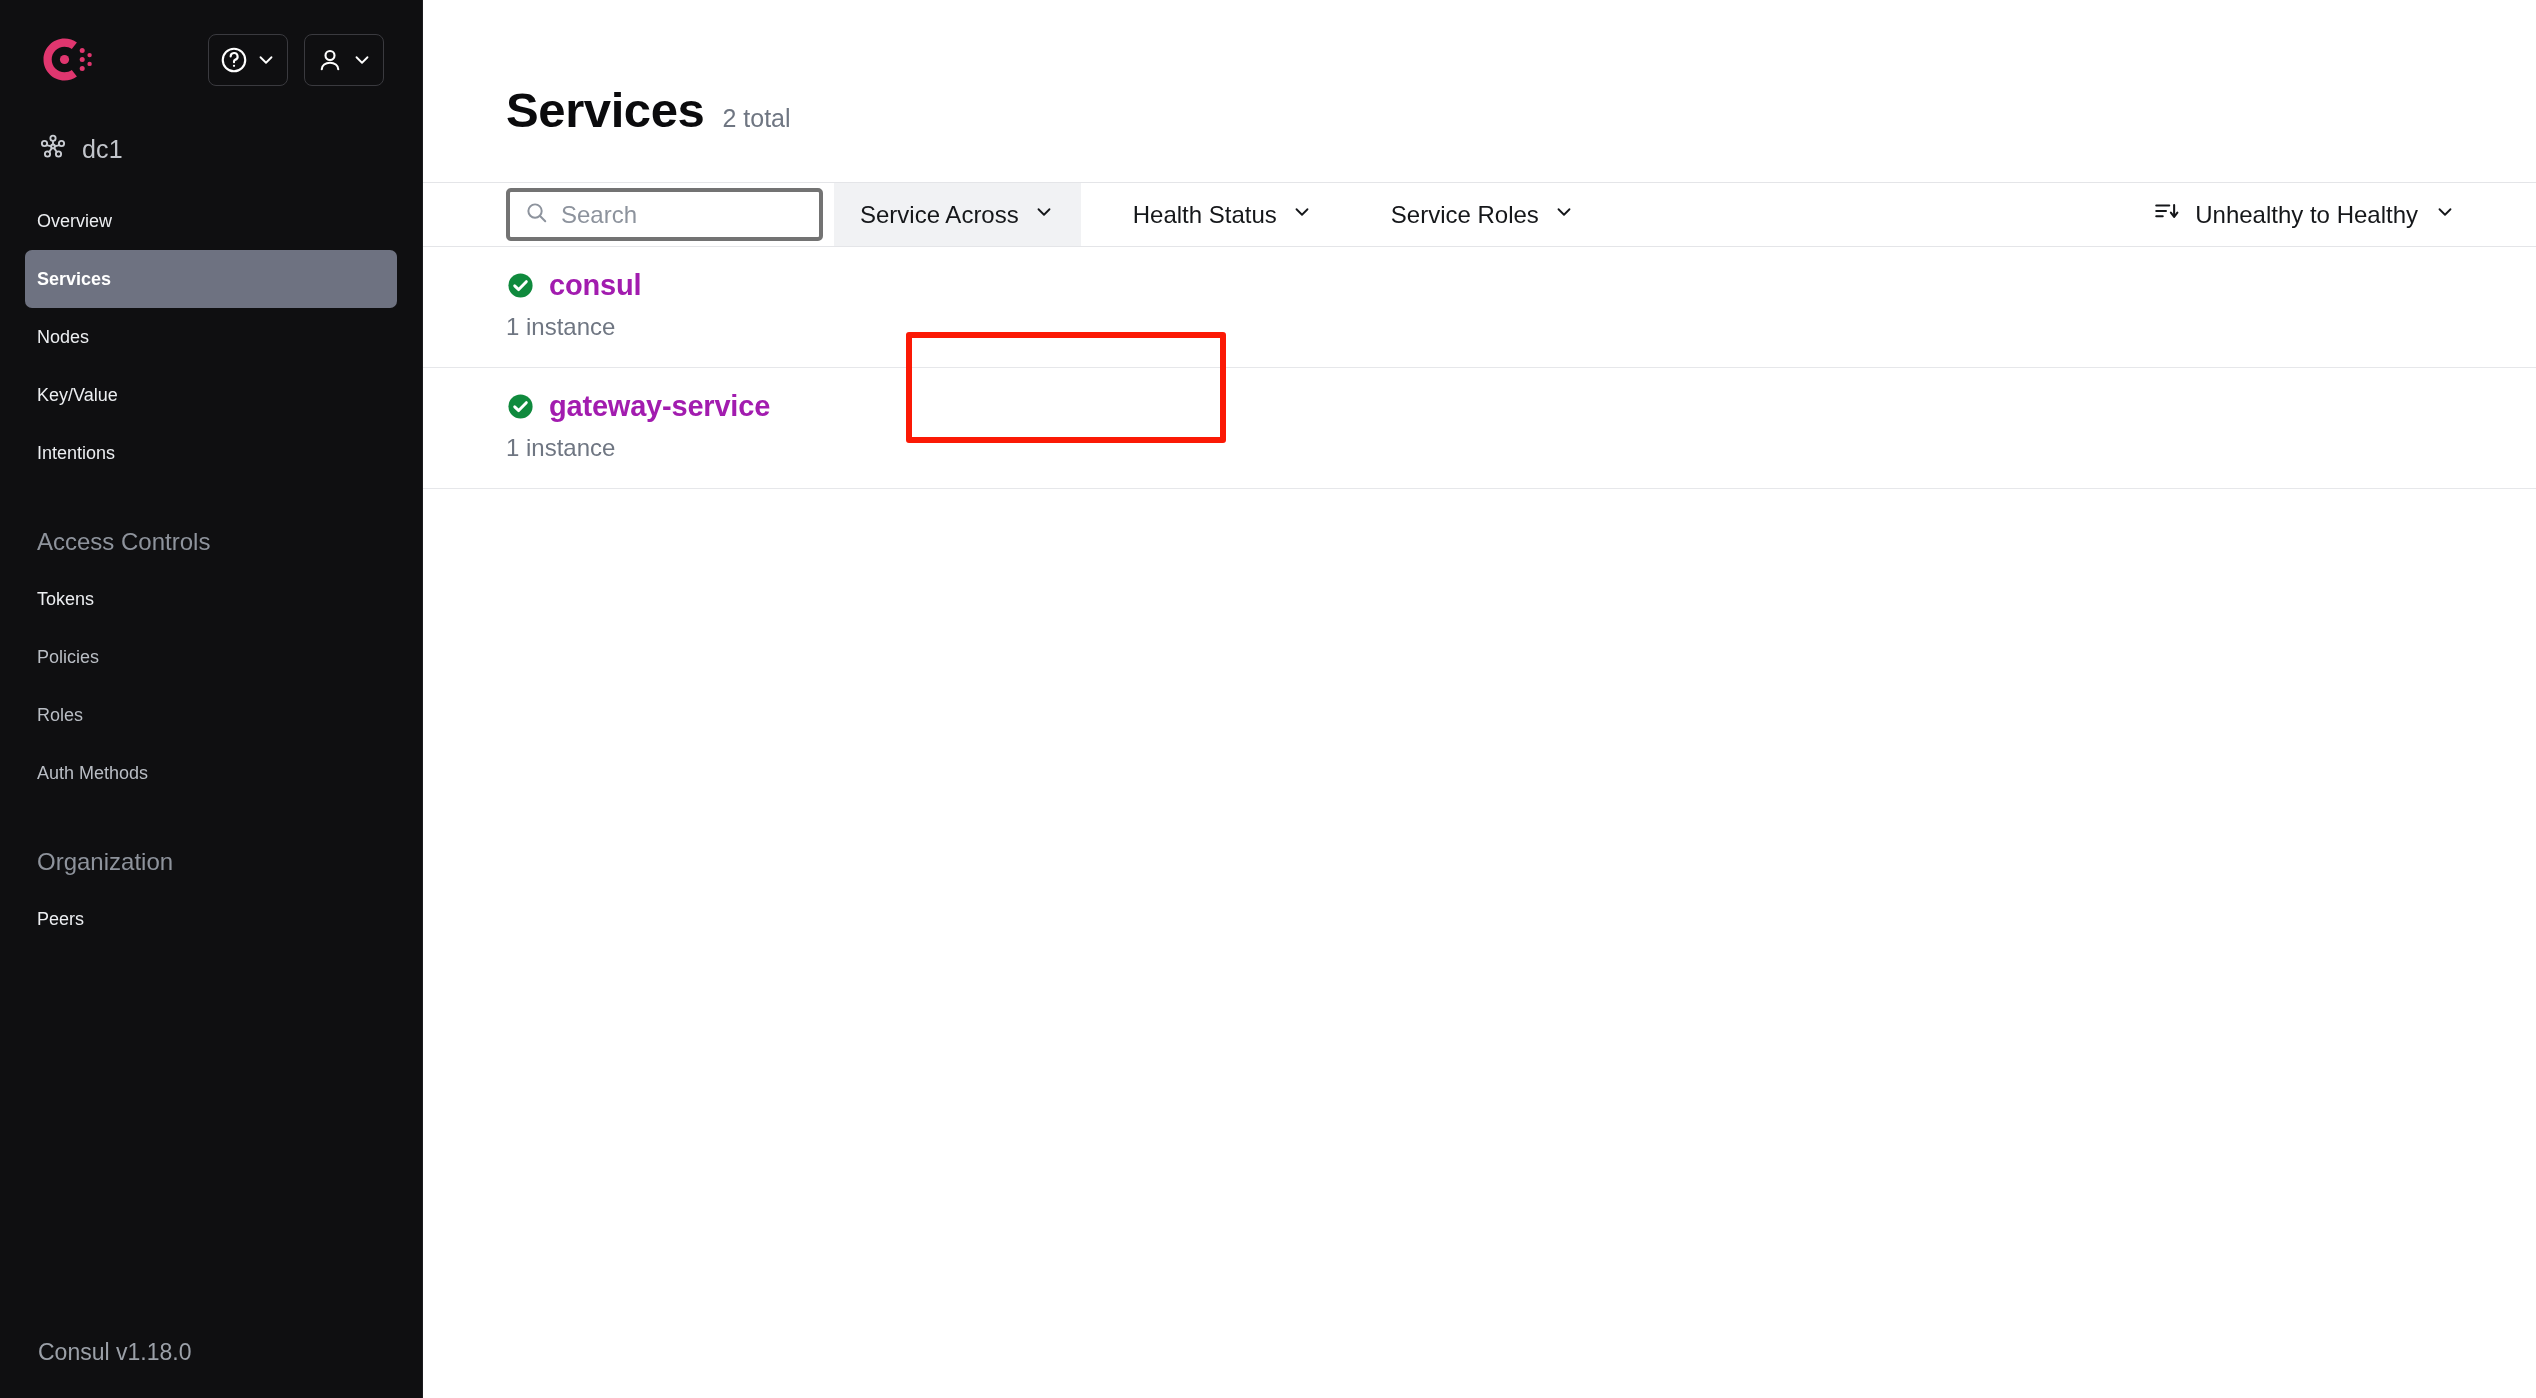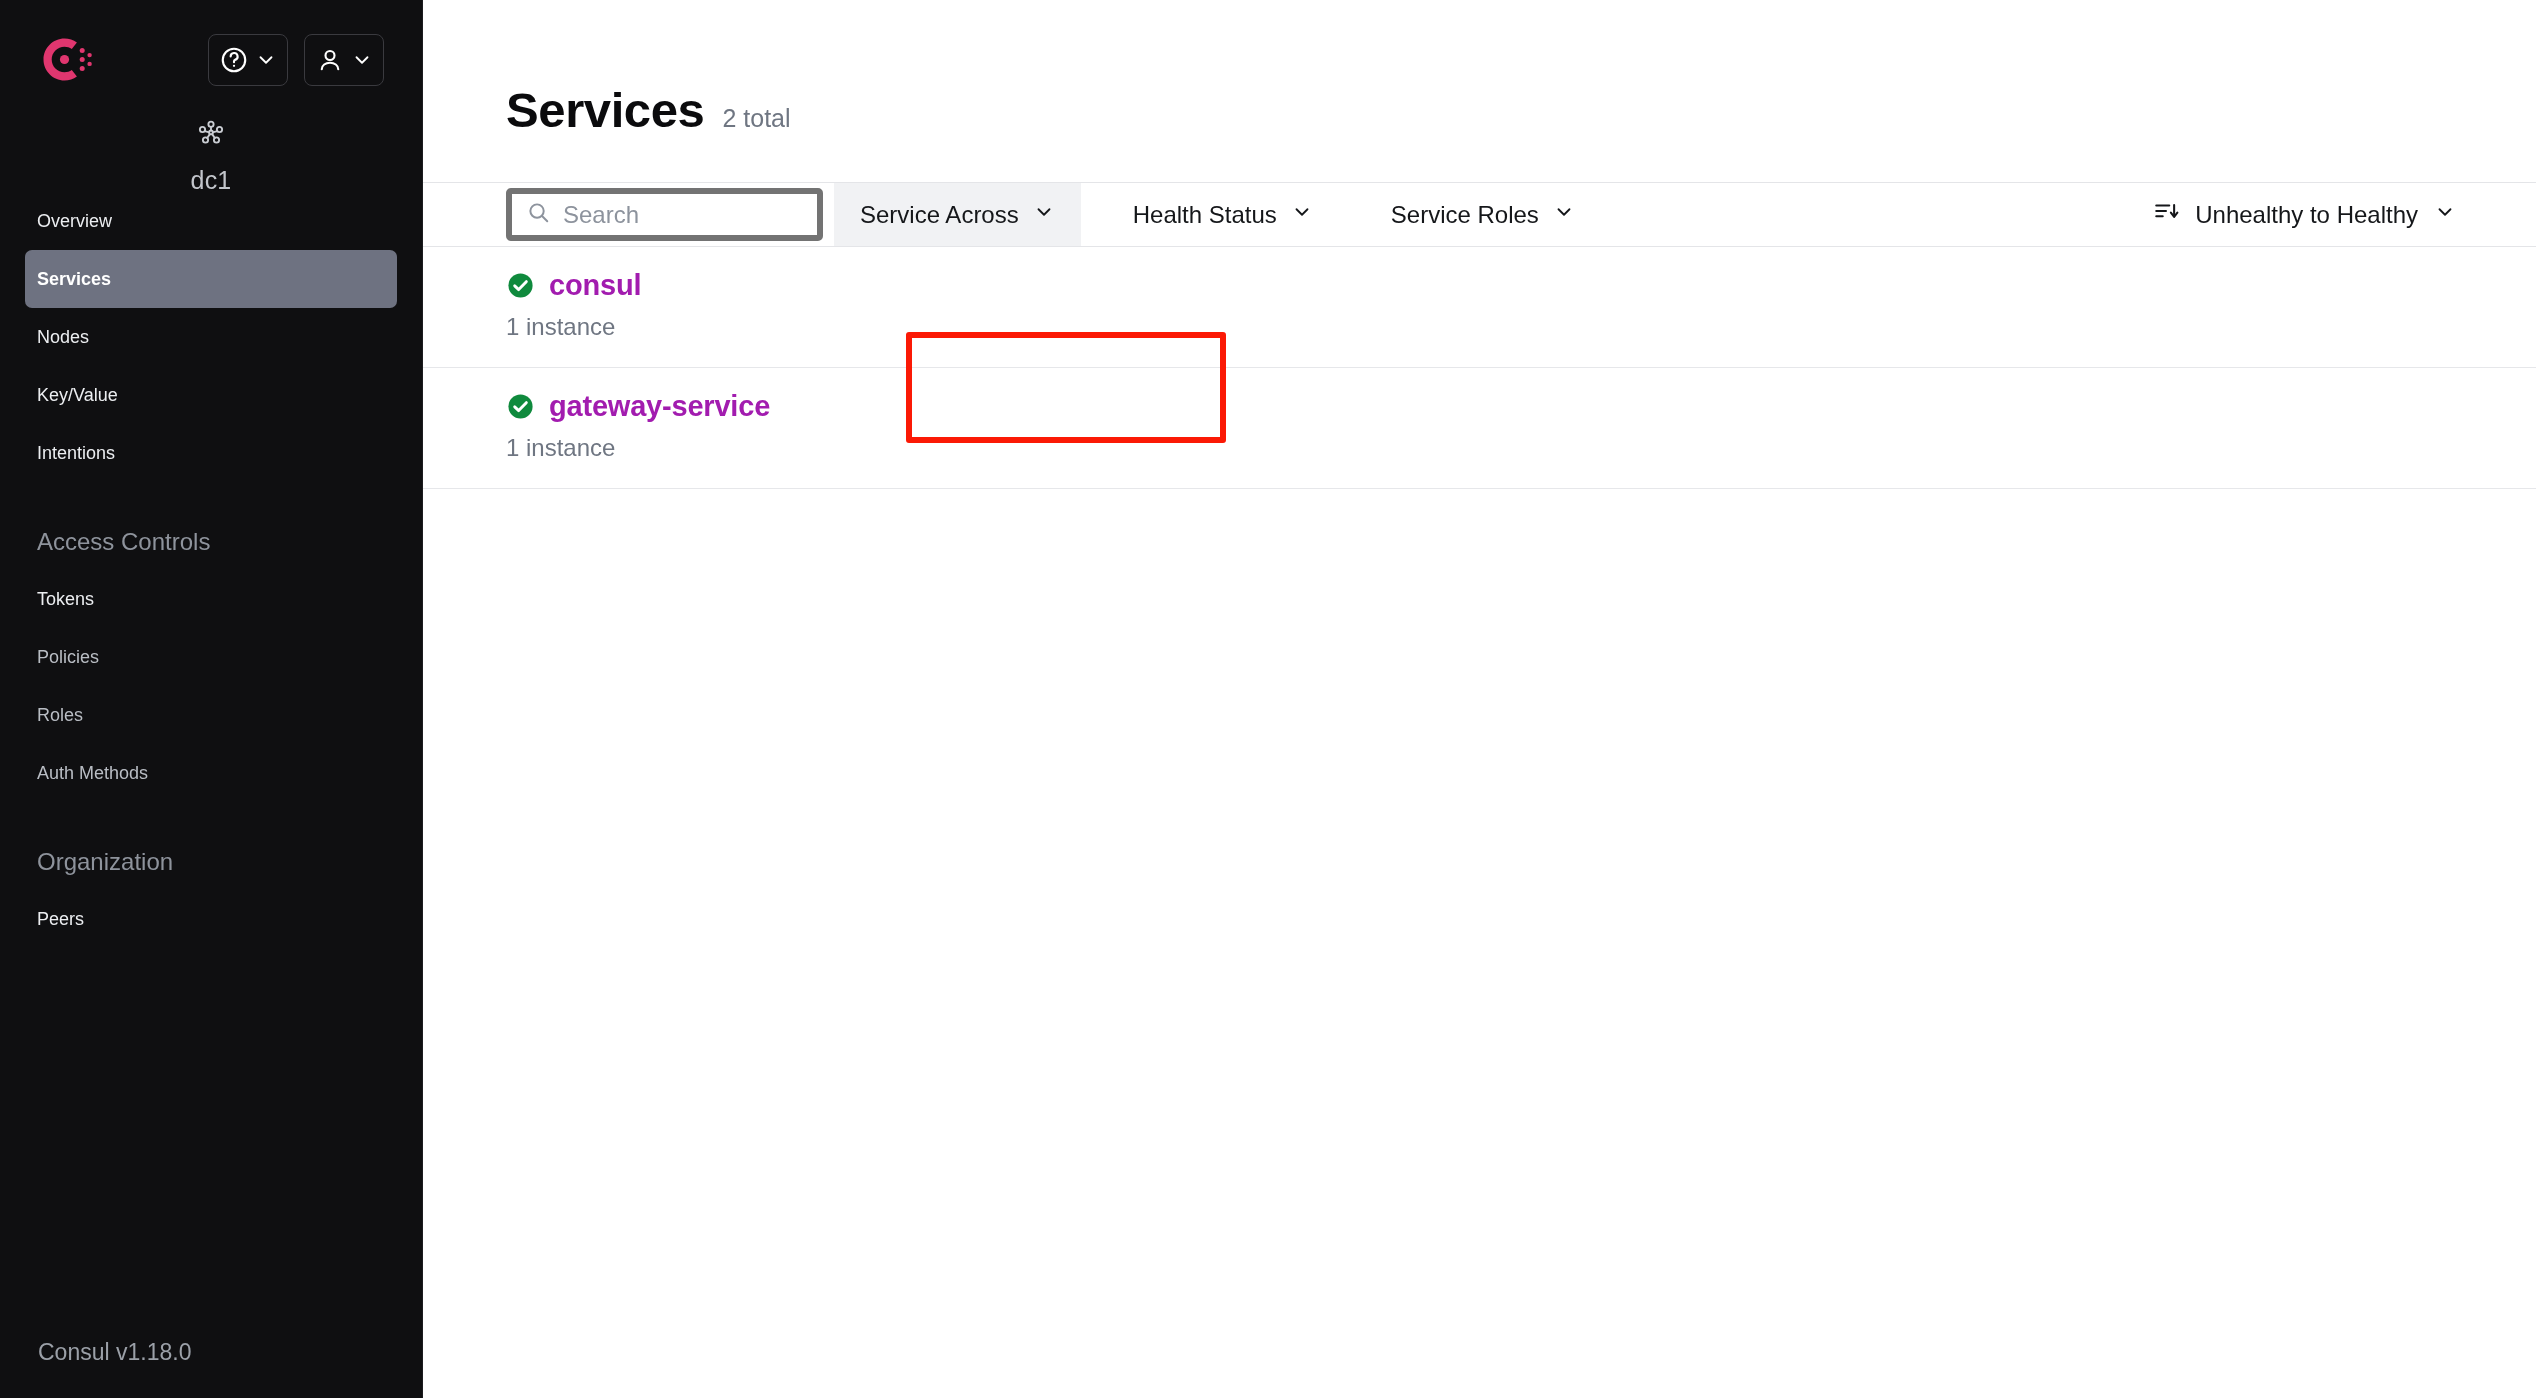--- a/index.html
+++ b/index.html
@@ -40,21 +40,20 @@
     cursor: pointer;
   }
   .icon-button svg { display: block; }
 
   .dc-selector {
     display: flex; align-items: center; gap: 14px;
     padding: 0 38px;
     height: 62px;
     margin-top: 26px;
     cursor: pointer;
-    flex-direction: column;
   }
   .dc-label {
     font-size: 25px;
     color: #c2c5cb;
     letter-spacing: .2px;
   }
 
   .nav { margin-top: 12px; }
   .nav-item {
     display: block;
@@ -112,21 +111,21 @@
     display: flex;
     align-items: stretch;
     position: relative;
   }
   .toolbar-left { display: flex; align-items: stretch; }
   .search-wrap {
     margin-left: 83px;
     width: 317px;
     display: flex; align-items: center;
     gap: 12px;
-    border: 6px solid #737373;
+    border: 4px solid #737373;
     border-radius: 5px;
     background: #fff;
     padding: 0 14px;
     height: 53px;
     align-self: center;
   }
   .search-input {
     border: 0; outline: 0;
     font-size: 24px;
     color: #1b1c1e;

